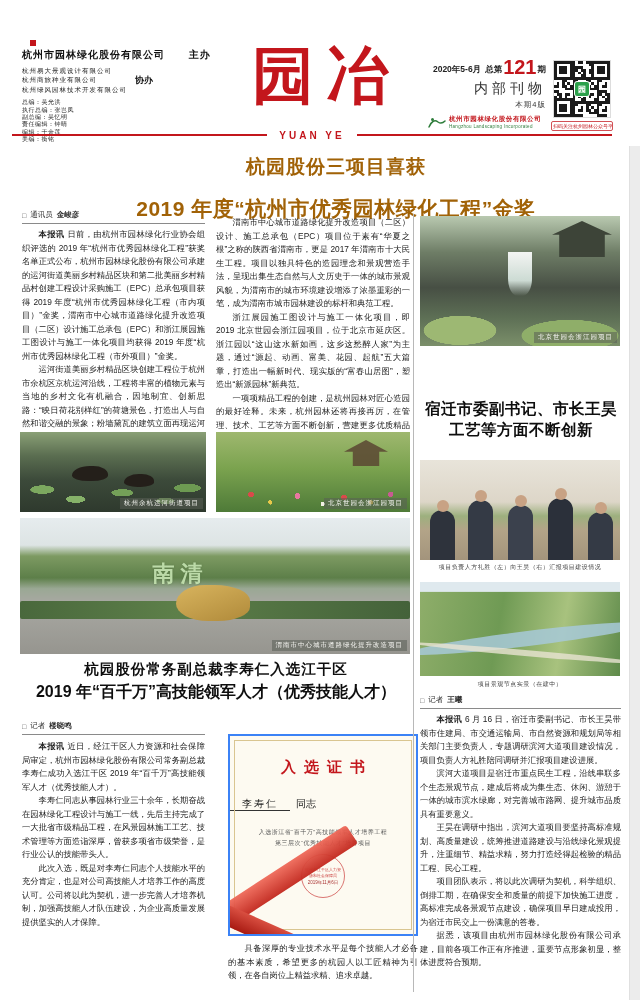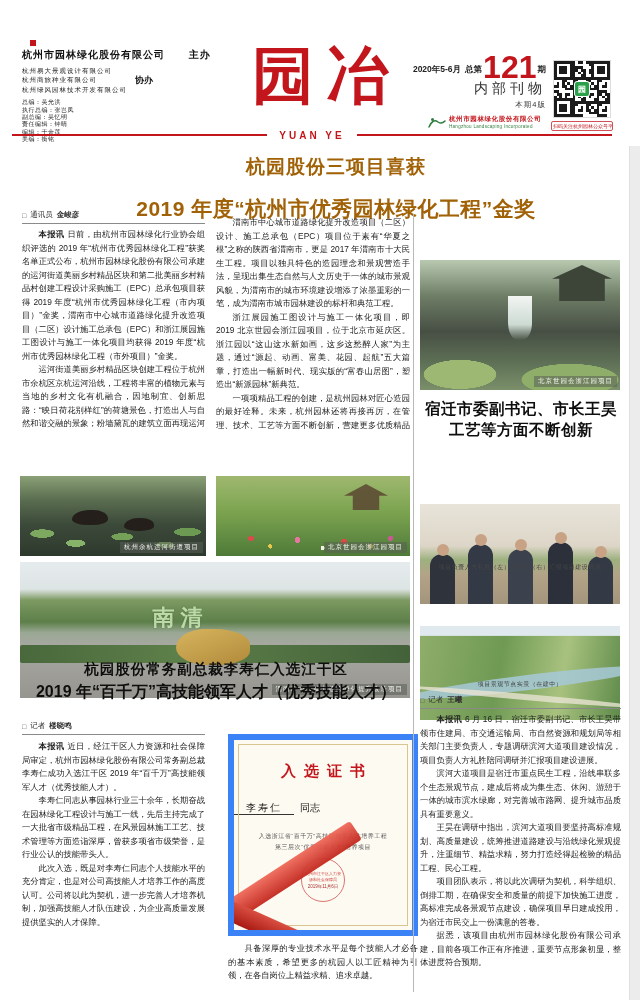--- a/index.html
+++ b/index.html
@@ -25,21 +25,21 @@
   .mh-center { left:232px; top:30px; width:176px; text-align:center; }
   .logo-cn {
     font-family:"DejaVu Serif","Liberation Serif",serif; font-weight:bold;
     font-size:62px; line-height:92px; color:#c3161c; letter-spacing:12px; text-indent:12px;
   }
 
   .mh-right { left:428px; top:56px; width:118px; text-align:right; }
   .issue-line { display:flex; align-items:flex-end; justify-content:flex-end; white-space:nowrap; }
   .idate,.ilabel,.iunit { font-size:8.5px; font-weight:bold; color:#222; padding-bottom:2px;text-align:right; }
   .idate { margin-right:4px; }
-  .inum { font-size:32px; line-height:22px; font-weight:bold; color:#c3161c; margin:0 1px; }
+  .inum { font-size:20px; line-height:22px; font-weight:bold; color:#c3161c; margin:0 1px; }
   .ptype { font-size:14px; letter-spacing:4px; color:#333; margin-top:2px; }
   .edition { font-size:7.5px; color:#333; margin-top:2px; letter-spacing:1px; }
   .company-row { display:flex; align-items:center; justify-content:flex-start; margin-top:5px; text-align:left; }
   .clogo { width:18px; height:14px; flex:0 0 auto; margin-right:3px; }
   .ccn { font-size:6.5px; font-weight:bold; color:#c3161c; letter-spacing:0.6px; white-space:nowrap; }
   .cen { font-size:4.5px; color:#2e7d3b; letter-spacing:0.3px; white-space:nowrap; }
 
   .qr-block { left:551px; top:60px; width:62px; }
   .qr-grid { width:58px; height:58px; margin:0 auto; display:grid;
     grid-template-columns:repeat(21,1fr); grid-template-rows:repeat(21,1fr);
@@ -67,21 +67,21 @@
   .byname { font-weight:bold; }
   .body { font-size:8.3px; line-height:13.5px; text-align:justify; color:#222; overflow:hidden; }
   .body p { text-indent:2em; }
   .lead-in { font-weight:bold; margin-right:3px; }
 
   .bl1 { left:22px; top:210px; width:183px; }
   .col-left { left:22px; top:228px; width:183px; height:202px; }
   .col-mid  { left:216px; top:216px; width:194px; height:214px; }
 
   
-  .photo { overflow:hidden;margin-top:44px; }
+  .photo { overflow:hidden; }
   .pcap { position:absolute; right:3px; bottom:3px; font-size:6.5px; color:#f4f4f0;
     background:rgba(90,95,85,.55); padding:1px 4px; letter-spacing:1px; white-space:nowrap; }
 
   .photo-lotus { left:20px; top:432px; width:186px; height:80px;
     background:
       radial-gradient(ellipse 20px 7px at 12% 72%, #7ca85f 60%, transparent 61%),
       radial-gradient(ellipse 16px 6px at 30% 84%, #86b269 60%, transparent 61%),
       radial-gradient(ellipse 18px 6px at 55% 76%, #74a058 60%, transparent 61%),
       radial-gradient(ellipse 15px 5px at 78% 86%, #7ca85f 60%, transparent 61%),
       radial-gradient(ellipse 22px 7px at 90% 70%, #6d9a52 60%, transparent 61%),
@@ -161,21 +161,21 @@
   
   .h3 { left:20px; top:660px; width:392px; text-align:center; color:#0e0e0e; }
   .h3a { font-size:14.5px; font-weight:bold; letter-spacing:1px; }
   .h3b { font-size:16px; font-weight:bold; margin-top:3px; }
   .bl3 { left:22px; top:721px; width:183px; }
   .col-bl { left:22px; top:740px; width:183px; height:252px; }
   .below-cert { left:228px; top:942px; width:190px; height:52px; }
 
   
   .cert { left:228px; top:734px; width:190px; height:202px; background:#fdfaf1;
-    border:6px solid #3b82f6; overflow:hidden; }
+    border:2px solid #3b82f6; overflow:hidden; }
   .cert-inner { position:absolute; inset:4px; border:1px solid #d9c590; }
   .cert-title { margin-top:22px; text-align:center; font-size:15px; font-weight:bold;
     color:#c3161c; letter-spacing:8px; text-indent:8px; }
   .cert-nameline { margin-top:20px; text-align:left; font-size:10px; color:#222; }
   .cert-name { border-bottom:1px solid #333; padding:0 12px 1px; letter-spacing:2px; }
   .cert-hon { margin-left:6px; }
   .cert-lines { margin-top:16px; text-align:center; font-size:6px; color:#555; line-height:1.8; letter-spacing:0.5px; }
   .seal { position:absolute; left:50%; top:118px; transform:translateX(-50%); width:44px; height:44px;
     border:1.5px solid rgba(195,30,30,.6); border-radius:50%; text-align:center;
     display:flex; flex-direction:column; align-items:center; justify-content:center; }

